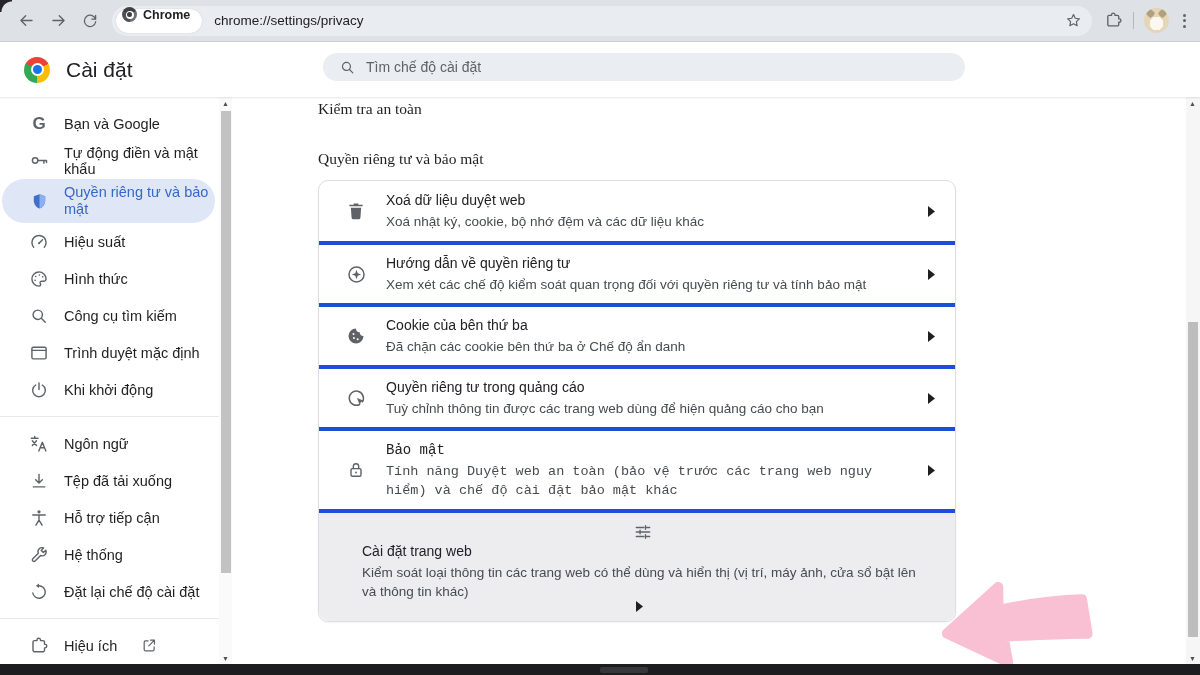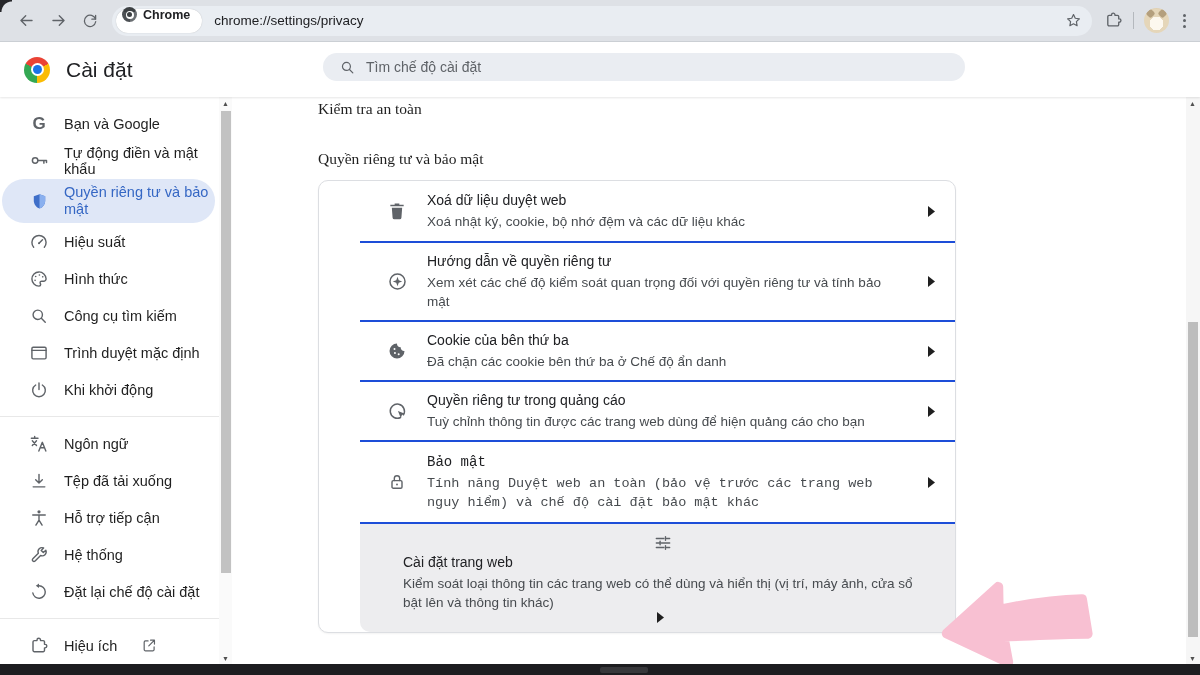--- a/index.html
+++ b/index.html
@@ -51,30 +51,30 @@
   .ext-ic { margin-left:10px; }
 
   
   .sb-scroll { position:absolute; top:0; right:0; width:13px; height:100%; background:#fafafa; }
   .sb-scroll .thumb { position:absolute; left:1.5px; width:10px; background:#c2c2c2; border-radius:0; }
   .scroll-arrow { position:absolute; left:0; width:13px; height:12px; display:flex; align-items:center; justify-content:center; font-size:7px; color:#505050; }
 
   
   .content { flex:1; position:relative; padding:3px 0 0 86px; }
   .section-title { font-size:15.5px; font-weight:400; color:#1f1f1f;font-family:Liberation Serif, serif; }
-  .card { width:638px; background:#fff; border:1px solid #dcdee2; border-radius:10px; box-shadow:0 1px 2px rgba(0,0,0,.05);padding-left:41px; }
+  .card { width:638px; background:#fff; border:1px solid #dcdee2; border-radius:10px; box-shadow:0 1px 2px rgba(0,0,0,.05); }
   .safety-card { margin-top:12px; height:72px; display:flex; align-items:center; padding:0 16px 0 25px; }
   .sc-text { margin-left:18px; width:340px; }
   .sc-title { font-size:14px; color:#202124; line-height:19px; }
   .sc-sub { font-size:13px; color:#5f6368; margin-top:3px; }
   .blue-btn { margin-left:auto; height:36px; border:none; border-radius:18px; background:#1a66d6; color:#fff; font-size:13.5px; font-weight:500; padding:0 20px; cursor:pointer; font-family:inherit; }
   .privacy-title { margin-top:32px; }
   .privacy-card { margin-top:12px; }
   .p-row { display:flex; align-items:center; padding:9px 14px 9px 25px; cursor:pointer; }
-  .p-row + .p-row { border-top:2px solid #1d4ed8; }
+  .p-row + .p-row { border-top:4px solid #1d4ed8; }
   .p-row .iwrap { width:24px; display:flex; justify-content:center; flex:0 0 auto; }
   .p-row .txt { margin-left:18px; flex:1; padding-right:24px; }
   .p-title { font-size:14px; color:#202124; line-height:19px; }
   .p-sub { font-size:13.5px; color:#474b4f; line-height:19px; margin-top:2px; }
   .row-h { min-height:60px; }
   .row-tall { min-height:82px;font-family:Liberation Mono, monospace; }
   .row-last { min-height:78px; background:#ededef; border-radius:0 0 10px 10px;flex-direction:column; }
   .chev { flex:0 0 auto; margin-right:6px; }
 
   

